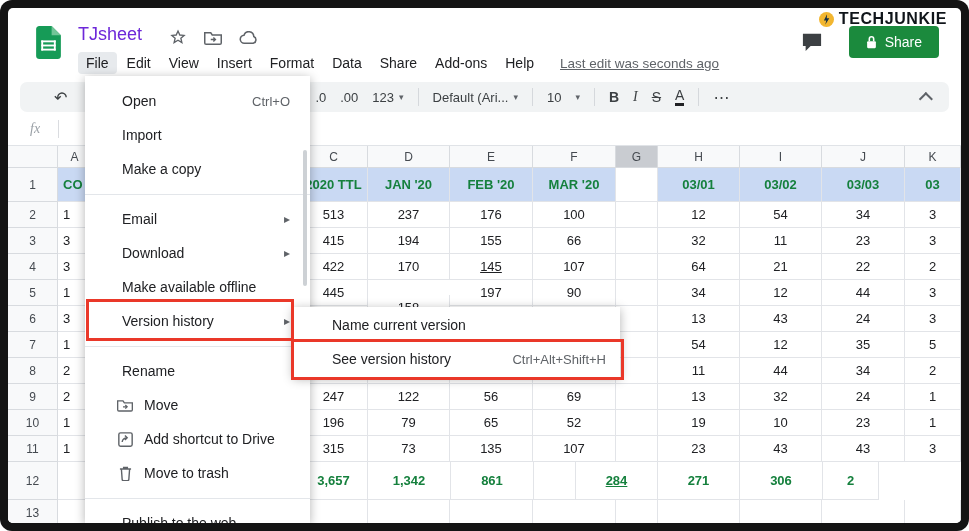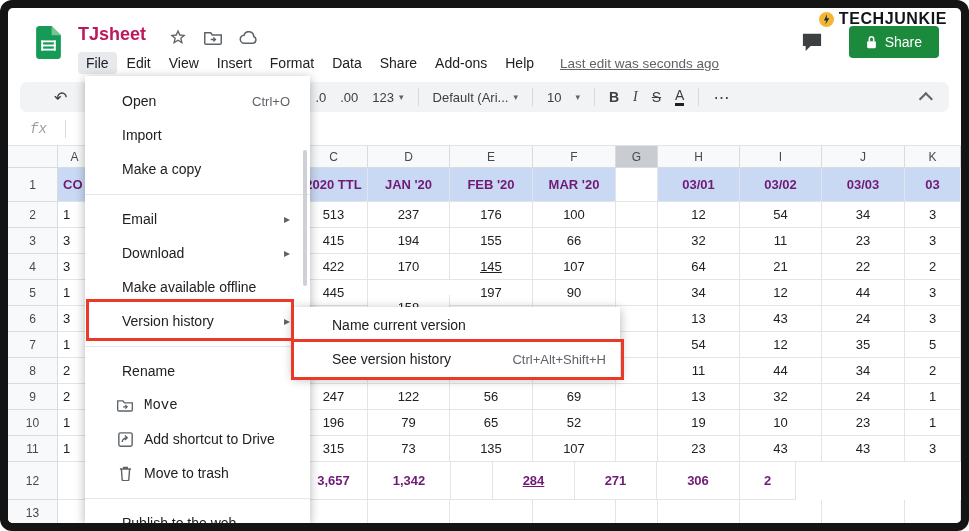--- a/index.html
+++ b/index.html
@@ -7,21 +7,21 @@
   .frame{position:relative;width:969px;height:531px;background:#141414;border-radius:12px;overflow:hidden;}
   .screen{position:absolute;left:8px;top:8px;width:953px;height:515px;background:#fff;border-radius:5px;overflow:hidden;}
 
   
   .tj-logo{position:absolute;top:2px;right:14px;height:18px;display:flex;align-items:center;gap:5px;z-index:6}
   .tj-text{font-size:16px;font-weight:800;letter-spacing:.6px;color:#10151a}
 
   
   .app-header{position:absolute;left:0;top:16px;right:0;height:52px;background:#fff;z-index:5}
   .sheets-logo{position:absolute;left:28px;top:2px}
-  .doc-title{position:absolute;left:70px;top:0;font-size:18px;color:#be185d;font-weight:700}
+  .doc-title{position:absolute;left:70px;top:0;font-size:18px;color:#6d28d9;font-weight:400}
   .hdr-ic{position:absolute;top:5px;color:#5f6368}
   .ic-star{left:162px}
   .ic-folder{left:196px;top:7px}
   .ic-cloud{left:230px;top:7px}
   .menubar{position:absolute;left:70px;top:28px;display:flex;align-items:center;gap:2px;font-size:14px;color:#202124}
   .mb-item{padding:3px 8px;border-radius:4px;cursor:pointer}
   .mb-item.active{background:#e7eaed}
   .last-edit{margin-left:16px;color:#5f6368;text-decoration:underline;font-size:13.5px;cursor:pointer}
   .comment-btn{position:absolute;right:138px;top:8px;cursor:pointer}
   .share-btn{position:absolute;right:22px;top:2px;height:32px;background:#1b8a3d;border-radius:4px;display:flex;align-items:center;gap:8px;padding:0 17px;color:#fff;font-size:14px;font-weight:500;cursor:pointer}
@@ -35,31 +35,31 @@
   .tb-b{font-weight:700;font-size:14px}
   .tb-i{font-style:italic;font-size:14px;font-family:"Liberation Serif",serif}
   .tb-s{text-decoration:line-through;font-size:14px}
   .tb-a{border-bottom:3px solid #202124;line-height:15px;font-weight:500;font-size:14px}
   .tb-more{font-size:16px}
   .tb-dd{font-size:9px;color:#5f6368;margin-left:5px}
   .tb-collapse{margin-left:auto;width:10px;height:10px;border-left:2px solid #5f6368;border-top:2px solid #5f6368;transform:rotate(45deg) translateY(3px);cursor:pointer}
 
   
   .fxbar{position:absolute;left:0;right:0;top:104px;height:34px;background:#fff;border-bottom:1px solid #e0e3e7;display:flex;align-items:center;z-index:3}
-  .fx{font-style:italic;color:#9aa0a6;font-size:14px;margin-left:22px;font-family:Liberation Mono, monospace}
+  .fx{font-style:italic;color:#9aa0a6;font-size:14px;margin-left:22px;font-family:Liberation Serif, serif}
   .fx-div{width:1px;height:18px;background:#dadce0;margin-left:18px}
 
   
   .grid{position:absolute;left:0;top:138px;width:953px;bottom:0;overflow:hidden;background:#fff;z-index:1}
   .grid-row{display:flex;width:953px}
   .gcell{flex:none;height:100%;display:flex;align-items:center;justify-content:center;border-right:1px solid #e2e4e8;border-bottom:1px solid #e2e4e8;font-size:13px;color:#202124;overflow:hidden;white-space:nowrap}
   .headcell{background:#f8f9fa;border-color:#d8dbdf;font-size:12px;color:#454a50}
   .selhead{background:#c9ccd1}
   .bluebg{background:var(--hdr-blue,#c9d9f3)}
-  .boldcell{font-weight:700;color:#701a75}
+  .boldcell{font-weight:700;color:#15803d}
   .leftal{justify-content:flex-start;padding-left:5px}
 
   
   .file-menu{position:absolute;left:77px;top:68px;width:225px;height:447px;background:#fff;box-shadow:0 2px 10px rgba(0,0,0,.3);z-index:40;padding-top:8px;overflow:hidden}
   .menu-item{height:34px;display:flex;align-items:center;padding:0 20px 0 37px;font-size:14px;color:#202124;cursor:pointer}
   .mi-shortcut{margin-left:auto;color:#5f6368;font-size:13px}
   .mi-arrow{margin-left:auto;color:#5f6368;font-size:12px}
   .mi-icon{width:18px;margin:0 10px 0 -6px;display:flex;align-items:center;justify-content:center}
   .menu-sep{height:16px;position:relative}
   .menu-sep::after{content:"";position:absolute;left:0;right:0;top:8px;height:1px;background:#e3e6ea}
@@ -349,20 +349,21 @@
           <div class="gcell" style="width: 82px;">43</div>
           <div class="gcell" style="width: 83px;">43</div>
           <div class="gcell" style="width: 56px;">3</div>
         </div>
         <div class="grid-row" style="height: 38px;">
           <div class="gcell headcell rownum" style="width: 50px;">12</div>
           <div class="gcell leftal boldcell" style="width: 34px;"></div>
           <div class="gcell boldcell" style="width: 208px;"></div>
           <div class="gcell boldcell" style="width: 68px;">3,657</div>
           <div class="gcell boldcell" style="width: 83px;">1,342</div>
+          <div class="gcell boldcell" style="width: 83px;">861</div>
           <div class="gcell boldcell" style="width: 42px;"></div>
           <div class="gcell boldcell" style="width: 82px; text-decoration: underline;">284</div>
           <div class="gcell boldcell" style="width: 82px;">271</div>
           <div class="gcell boldcell" style="width: 83px;">306</div>
           <div class="gcell boldcell" style="width: 56px;">2</div>
         </div>
         <div class="grid-row" style="height: 26px;">
           <div class="gcell headcell rownum" style="width: 50px;">13</div>
           <div class="gcell leftal" style="width: 34px;"></div>
           <div class="gcell" style="width: 208px;"></div>
@@ -409,21 +410,21 @@
         <div class="menu-item">
           <div class="mi-label" style="pointer-events: none;">Rename</div>
         </div>
         <div class="menu-item">
           <div class="mi-icon">
             <svg width="16" height="13" viewBox="0 0 24 18">
               <path d="M1 2h8l2 3h12v10.5a1.8 1.8 0 0 1-1.8 1.8H2.8A1.8 1.8 0 0 1 1 15.5Z" fill="none" stroke="#5f6368" stroke-width="2"></path>
               <path d="M9 11h6m-2.5-2.8L15.3 11l-2.8 2.8" stroke="#5f6368" stroke-width="1.8" fill="none"></path>
             </svg>
           </div>
-          <div class="mi-label" style="pointer-events: none; font-family: Liberation Mono, monospace;">Move</div>
+          <div class="mi-label" style="pointer-events: none;">Move</div>
         </div>
         <div class="menu-item">
           <div class="mi-icon">
             <svg width="15" height="15" viewBox="0 0 18 18">
               <rect x="1" y="1" width="16" height="16" rx="2" fill="none" stroke="#5f6368" stroke-width="1.7"></rect>
               <path d="M5 12c.3-3 2-5 6-5m-2.7-2.7L11 7l-2.7 2.7" fill="none" stroke="#5f6368" stroke-width="1.7"></path>
             </svg>
           </div>
           <div class="mi-label" style="pointer-events: none;">Add shortcut to Drive</div>
         </div>

